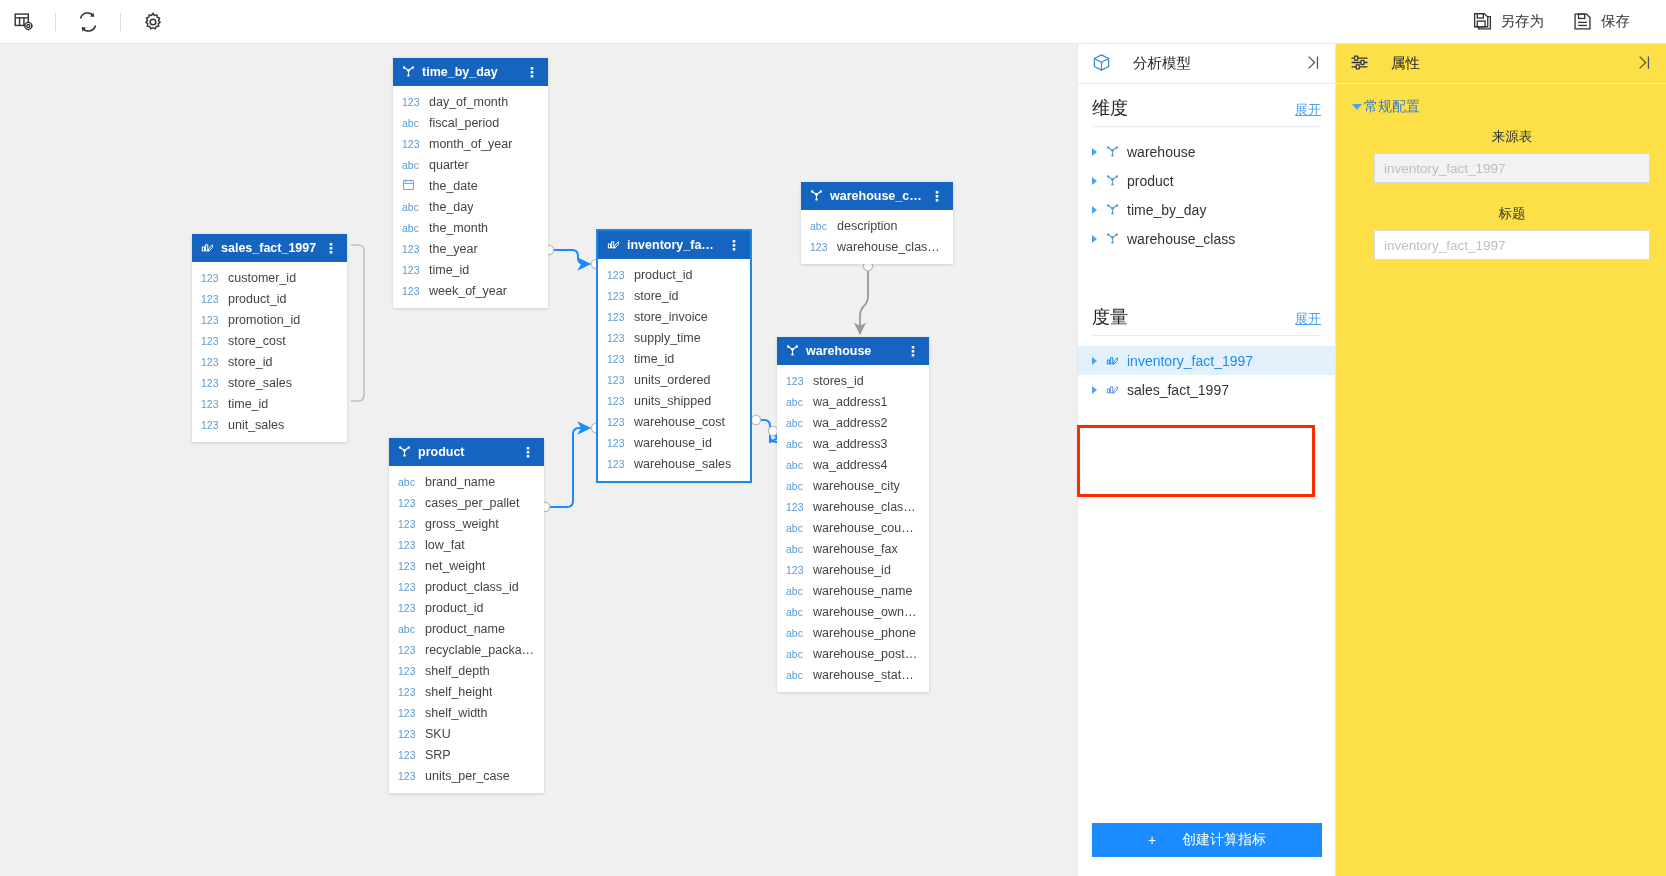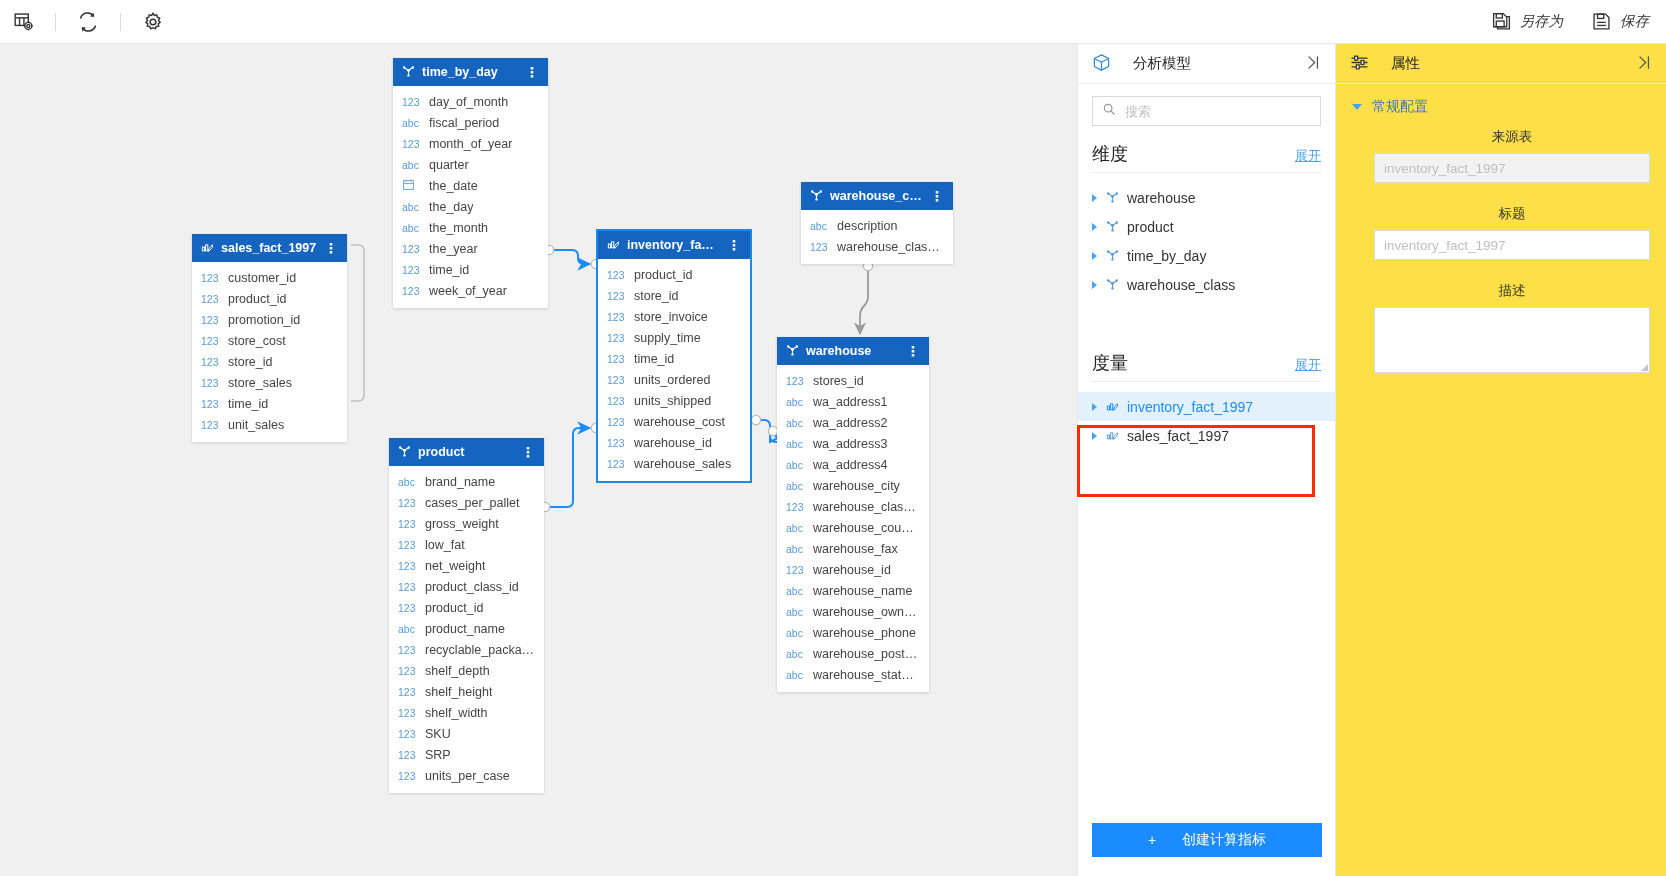--- a/index.html
+++ b/index.html
@@ -15,21 +15,21 @@
   #toolbar {
     position:absolute; left:0; top:0; width:1666px; height:44px;
     background:#ffffff; border-bottom:1px solid #e8e8e8;
     display:flex; align-items:center;
   }
   .tb-btn {
     width:46px; height:44px; display:flex; align-items:center; justify-content:center;
     cursor:pointer;
   }
   .tb-sep { width:1px; height:18px; background:#dcdcdc; margin:0 9px; }
-  .tb-right { margin-left:auto; display:flex; align-items:center; padding-right:3px;font-style:italic; }
+  .tb-right { margin-left:auto; display:flex; align-items:center; padding-right:22px; }
   .tb-act {
     display:flex; align-items:center; gap:8px; padding:0 14px; height:44px;
     cursor:pointer; color:#333; font-size:14.5px;
   }
 
   
   #canvas {
     position:absolute; left:0; top:44px; width:1077px; height:832px;
     background:#f0f0f0; overflow:hidden;
   }
@@ -106,21 +106,21 @@
     position:absolute; left:1077px; top:425px; width:238px; height:72px;
     border:3px solid #ff2a00; pointer-events:none; z-index:40;
   }
 
   
   #props {
     position:absolute; left:1336px; top:44px; width:330px; height:832px;
     background:#fde047;
   }
   .grp-head {
-    display:flex; align-items:center; gap:10px; padding:14px 16px 4px 16px;
+    display:flex; align-items:center; gap:2px; padding:14px 16px 4px 16px;
     font-size:14px; color:#3d78c0;
   }
   .grp-head .tri {
     width:0;height:0;border-top:6px solid #4aa3f0;
     border-left:5px solid transparent;border-right:5px solid transparent;cursor:pointer;
   }
   .fgroup { padding:8px 16px 0 38px;text-align:center; }
   .flabel { font-size:13.5px; color:#333; margin-bottom:7px; }
   .finput {
     width:100%; height:30px; border:1px solid #d9d9d9; padding:0 9px;
@@ -581,31 +581,20 @@
     </span>
     <span>分析模型</span>
     <span class="collapse">
       <svg width="17" height="17" viewBox="0 0 24 24" fill="none" stroke="#555" stroke-width="1.8" stroke-linecap="round">
         <polyline points="7,4 15,12 7,20"></polyline>
         <line x1="19" y1="4" x2="19" y2="20"></line>
       </svg>
     </span>
   </div>
 
-  <div class="srch-wrap">
-    <div class="srch">
-      <span>
-        <svg width="14" height="14" viewBox="0 0 24 24" fill="none" stroke="#9a9a9a" stroke-width="2" stroke-linecap="round">
-          <circle cx="10.5" cy="10.5" r="6.5"></circle>
-            <line x1="15.4" y1="15.4" x2="21" y2="21"></line>
-        </svg>
-      </span>
-      <input type="text" placeholder="搜索" style="">
-    </div>
-  </div>
 
   <div class="sec-head">
     <span class="t">维度</span>
     <span class="exp">展开</span>
   </div>
   <div class="sec-rule"></div>
   <div class="tree" id="dim-tree">
       <div class="tnode">
         <span class="caret"></span>
         <span><svg width="13" height="13" viewBox="0 0 24 24" fill="none" stroke="#5b9bd5" stroke-width="1.9" stroke-linecap="round">
@@ -725,17 +714,13 @@
   <div class="fgroup">
     <div class="flabel">来源表</div>
     <div class="finput disabled">inventory_fact_1997</div>
   </div>
   <div class="fspacer"></div>
   <div class="fgroup">
     <div class="flabel">标题</div>
     <div class="finput">inventory_fact_1997</div>
   </div>
   <div class="fspacer"></div>
-  <div class="fgroup">
-    <div class="flabel">描述</div>
-    <div class="ftextarea"></div>
-  </div>
 </div>
 
 </body></html>

